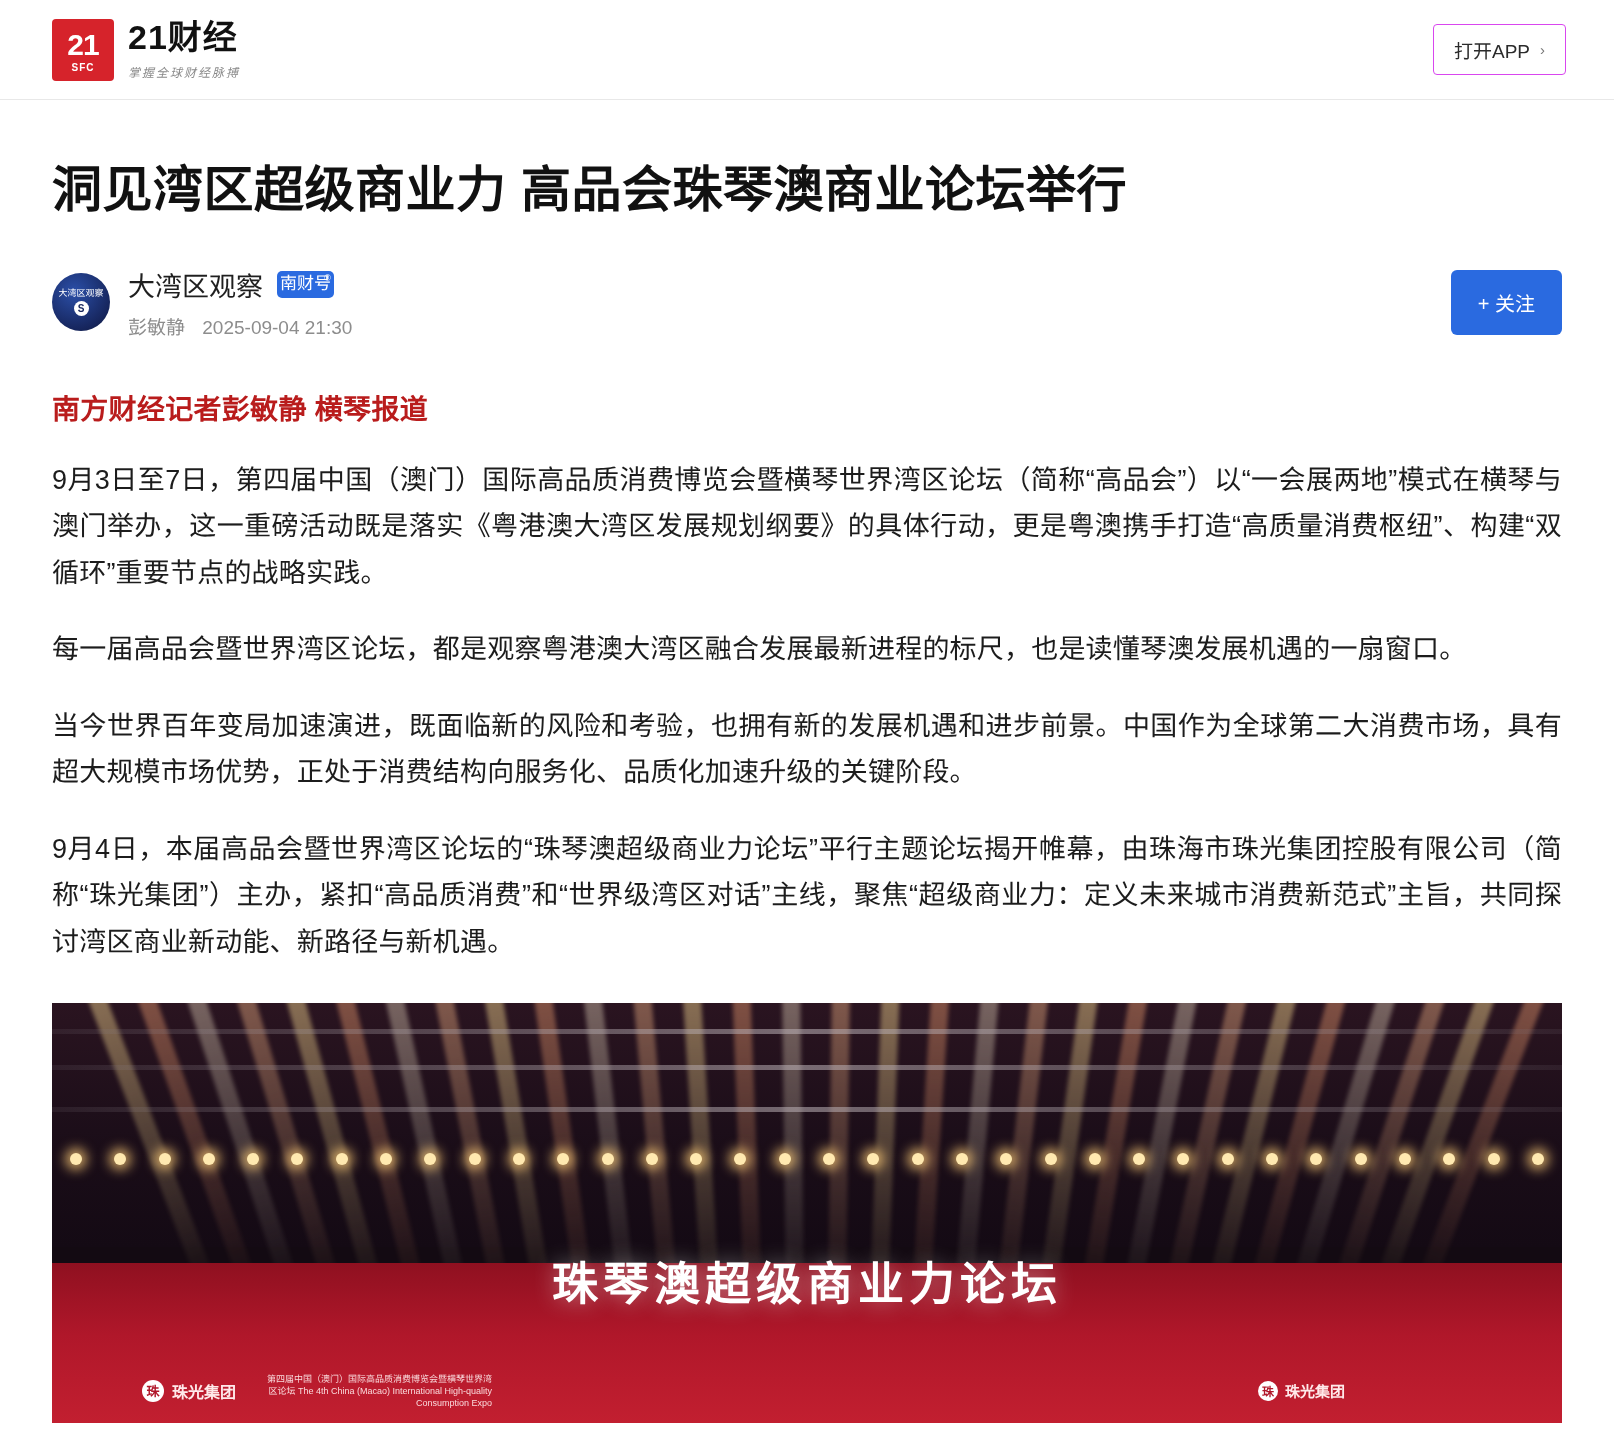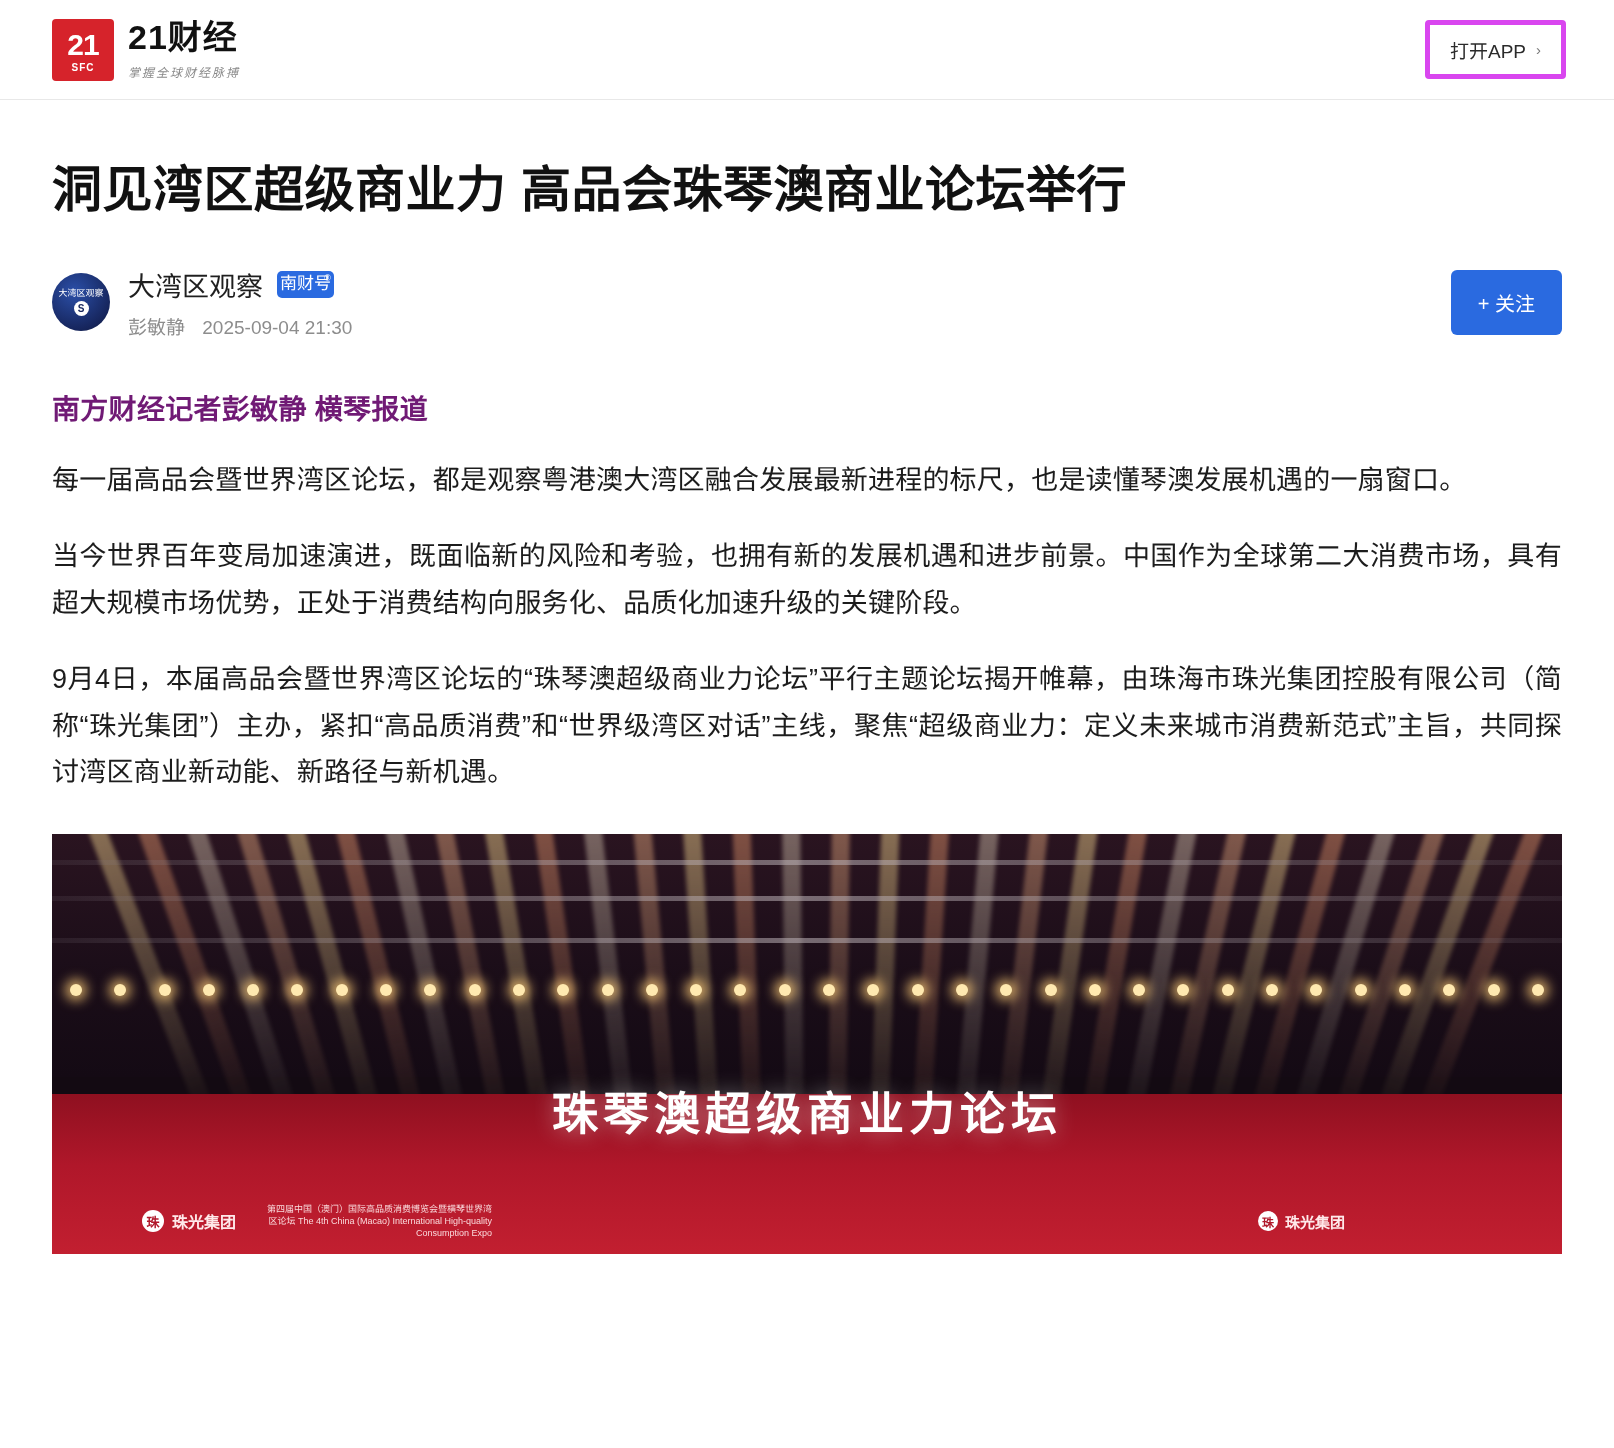--- a/index.html
+++ b/index.html
@@ -69,21 +69,21 @@
     letter-spacing: 1px;
   }
   .brand-sub {
     font-size: 12px;
     color: #8a8a8a;
     letter-spacing: 2px;
     margin-top: 6px;
     font-style: italic;
   }
   .open-app-btn {
-    border: 5px solid #d946ef;
+    border: 1px solid #d946ef;
     border-radius: 4px;
     background: #ffffff;
     color: #2b2b2b;
     font-size: 19px;
     padding: 11px 20px;
     display: flex;
     align-items: center;
     gap: 10px;
     cursor: pointer;
     font-family: inherit;
@@ -189,21 +189,21 @@
     border-radius: 6px;
     font-size: 20px;
     padding: 18px 27px;
     cursor: pointer;
     font-family: inherit;
   }
 
   .dek {
     font-size: 28px;
     font-weight: 700;
-    color: #701a75;
+    color: #b91c1c;
     margin-top: 48px;
     letter-spacing: 0.3px;
   }
 
   .body-copy p {
     font-size: 27px;
     line-height: 1.72;
     color: #1c1c1c;
     margin: 30px 0 0 0;
     text-align: justify;
@@ -367,20 +367,21 @@
           <span>2025-09-04 21:30</span>
         </div>
       </div>
     </div>
     <button class="follow-btn">+ 关注</button>
   </div>
 
   <h2 class="dek">南方财经记者彭敏静 横琴报道</h2>
 
   <div class="body-copy">
+    <p>9月3日至7日，第四届中国（澳门）国际高品质消费博览会暨横琴世界湾区论坛（简称“高品会”）以“一会展两地”模式在横琴与澳门举办，这一重磅活动既是落实《粤港澳大湾区发展规划纲要》的具体行动，更是粤澳携手打造“高质量消费枢纽”、构建“双循环”重要节点的战略实践。</p>
     <p>每一届高品会暨世界湾区论坛，都是观察粤港澳大湾区融合发展最新进程的标尺，也是读懂琴澳发展机遇的一扇窗口。</p>
     <p>当今世界百年变局加速演进，既面临新的风险和考验，也拥有新的发展机遇和进步前景。中国作为全球第二大消费市场，具有超大规模市场优势，正处于消费结构向服务化、品质化加速升级的关键阶段。</p>
     <p>9月4日，本届高品会暨世界湾区论坛的“珠琴澳超级商业力论坛”平行主题论坛揭开帷幕，由珠海市珠光集团控股有限公司（简称“珠光集团”）主办，紧扣“高品质消费”和“世界级湾区对话”主线，聚焦“超级商业力：定义未来城市消费新范式”主旨，共同探讨湾区商业新动能、新路径与新机遇。</p>
   </div>
 
   <figure class="hero-photo" style="margin-left:0;">
     <div class="stage-ceiling"></div>
     <div class="beams" id="beams">
         <div class="beam" style="left: 30px; transform: rotate(-21.1258deg); background: linear-gradient(rgba(255, 225, 150, 0.55) 0%, rgba(255, 200, 150, 0) 100%);"></div>
         <div class="beam" style="left: 80px; transform: rotate(-19.6689deg); background: linear-gradient(rgba(255, 170, 120, 0.5) 0%, rgba(255, 200, 150, 0) 100%);"></div>

